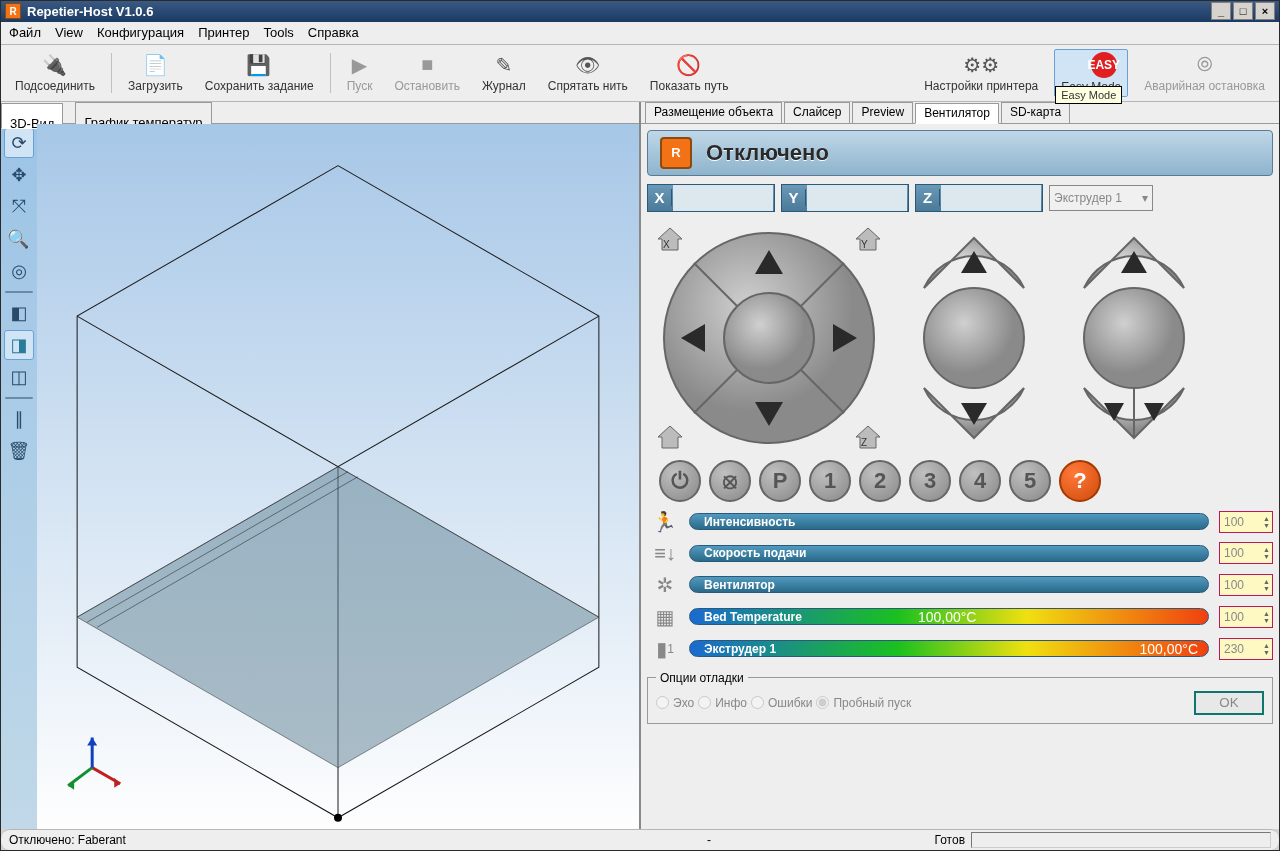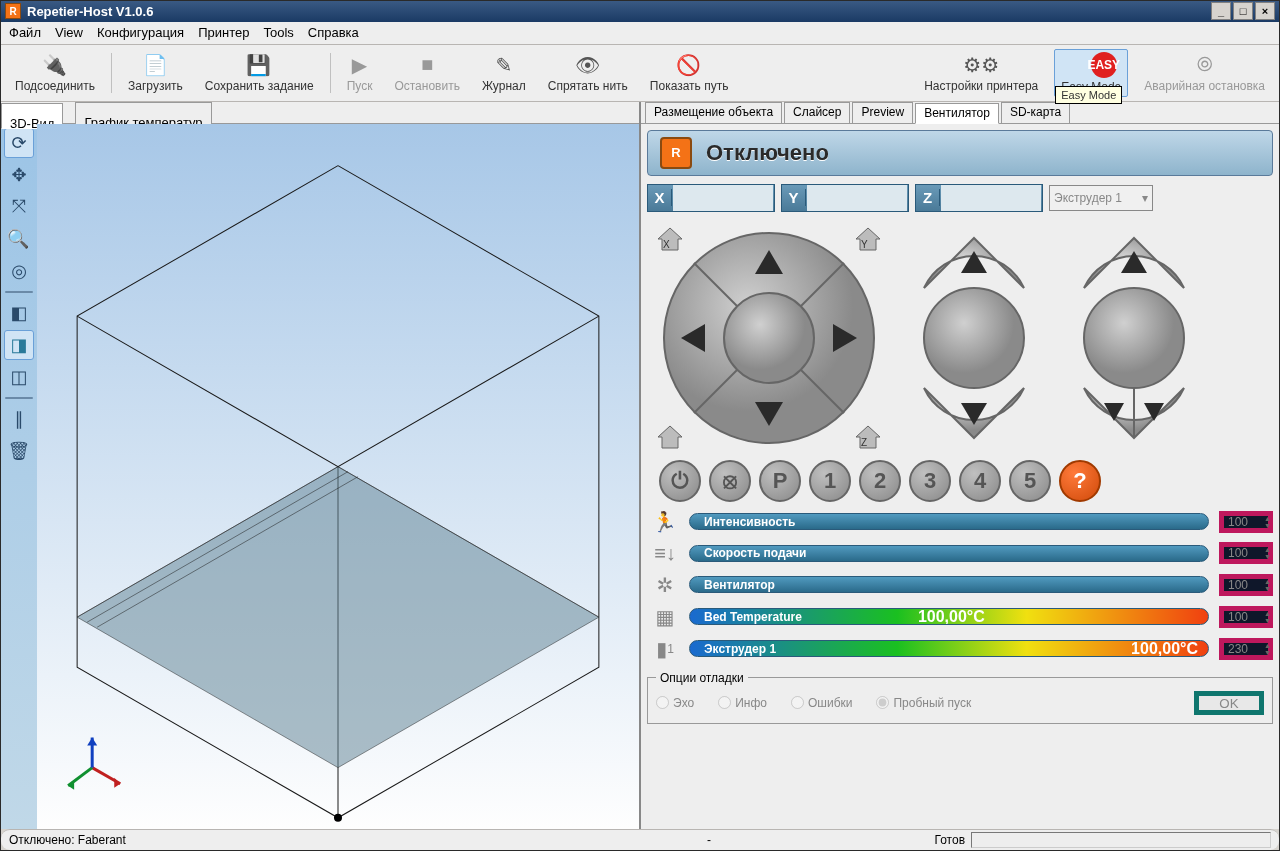--- a/index.html
+++ b/index.html
@@ -67,30 +67,30 @@
 
 .action-row { display: flex; gap: 8px; align-items: center; padding-left: 12px; }
 .abtn { width: 42px; height: 42px; border-radius: 50%; background: radial-gradient(circle at 35% 30%, #c0c0c0, #888); border: 2px solid #666; display: flex; align-items: center; justify-content: center; color: #555; font-size: 22px; font-weight: bold; cursor: pointer; }
 .abtn.help { background: radial-gradient(circle at 35% 30%, #ff7a3a, #d04a0a); color: #fff; border-color: #a03a00; }
 
 .slider-group { display: flex; flex-direction: column; gap: 8px; padding-left: 4px; }
 .slider-row { display: flex; align-items: center; gap: 10px; }
 .sicon2 { width: 28px; color: #888; font-size: 20px; display: flex; align-items: center; justify-content: center; }
 .sbar { flex: 1; height: 17px; border-radius: 11px; position: relative; overflow: hidden; border: 1px solid #2a5a7a; background: linear-gradient(#519abf,#2a6a8a); display: flex; align-items: center; padding-left: 14px; color: #fff; font-size: 12px; font-weight: bold; }
 .sbar.heat { background: linear-gradient(90deg,#1a6ad0 0%,#1ac020 40%,#f0e010 65%,#f04010 100%); }
-.sbar .templabel { position: absolute; color: #fff; font-size: 16px; font-weight: bold; }
-.spin { width: 54px; height: 22px; border: 5px solid #be185d; background: #0f172a; color: #888; display: flex; align-items: center; justify-content: space-between; padding: 0 2px 0 4px; font-size: 12px; gap: 16px; }
+.sbar .templabel { position: absolute; color: #fff; font-size: 14px; font-weight: normal; }
+.spin { width: 54px; height: 22px; border: 1px solid #be185d; background: #fef9c3; color: #888; display: flex; align-items: center; justify-content: space-between; padding: 0 2px 0 4px; font-size: 12px; gap: 16px; }
 .spin .arrows { display: flex; flex-direction: column; font-size: 7px; line-height: 7px; color: #666; }
 
 .debug-group { border: 1px solid #999; padding: 6px 8px 8px; position: relative; margin-top: 2px; }
 .debug-group legend { font-size: 12px; padding: 0 4px; }
-.debug-row { display: flex; gap: 24px; align-items: center; }
+.debug-row { display: flex; gap: 4px; align-items: center; }
 .debug-row label { display: flex; align-items: center; gap: 4px; font-size: 12px; color: #888; }
 .debug-row input[type=radio] { accent-color: #888; }
-.debug-row button { width: 70px; height: 24px; border: 5px solid #0f766e; background: #e8e8e8; color: #888; margin-left: auto; }
+.debug-row button { width: 70px; height: 24px; border: 2px solid #0f766e; background: #e8e8e8; color: #888; margin-left: auto; }
 
 .statusbar { height: 22px; background: #eee; border-top: 1px solid #b8b5b2; display: flex; align-items: center; font-size: 12px; padding: 0 8px; border-radius: 9px; }
 .statusbar .s1 { width: 520px; }
 .statusbar .s2 { width: 360px; text-align: center; }
 .statusbar .s3 { flex: 1; text-align: right; padding-right: 6px; }
 .statusbar .s4 { width: 300px; border: 1px inset #ccc; height: 16px; }
 
 .home-icon { width: 30px; height: 26px; position: relative; cursor: pointer; }
 </style>
 </head>

